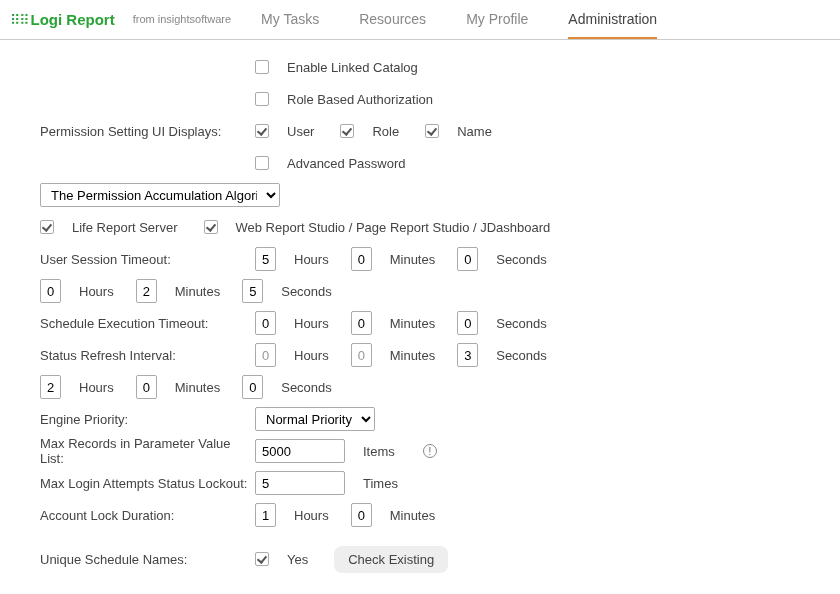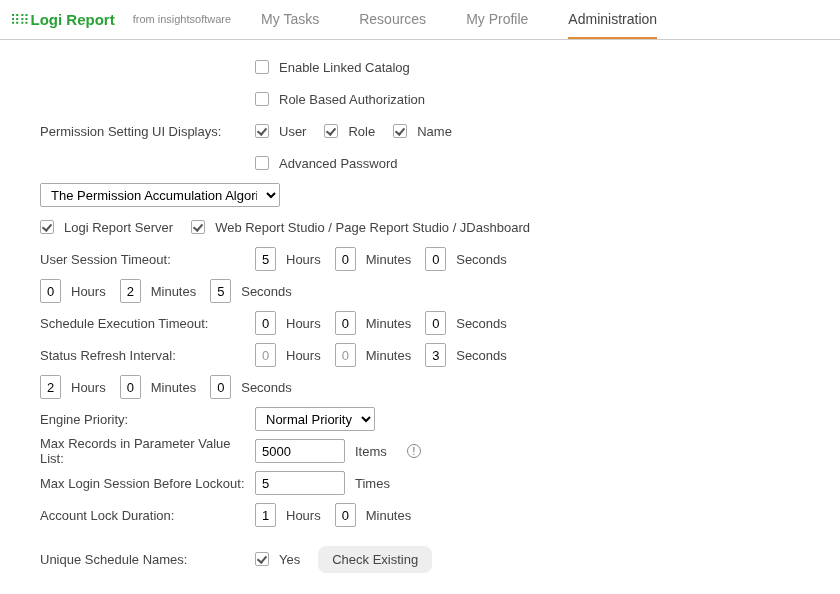--- a/index.html
+++ b/index.html
@@ -26,21 +26,21 @@
   }
   .logo-main { font-weight: 600; font-size: 15px; color: #2aa336; }
   .logo-sq { color:#2aa336; letter-spacing:-1px; font-size:14px; margin-right:2px;}
   .logo-sub { font-size: 11px; color: #888; margin-left: 18px; margin-top:2px;}
   .tabs { display: flex; gap: 40px; }
   .tab { color: #888; font-size: 14px; padding: 10px 0; cursor: pointer; }
   .tab.active { color: #444; border-bottom: 2px solid #e08a3a; }
   .content { padding: 10px 40px 10px 40px; }
   .row { display: flex; align-items: center; min-height: 30px; margin: 2px 0;}
   .label { width: 215px; color:#444; }
-  .controls { display: flex; align-items: center; gap: 6px; flex-wrap: wrap;}
+  .controls { display: flex; align-items: center; gap: 14px; flex-wrap: wrap;}
   .chk {
     width: 14px; height: 14px; border:1px solid #aaa; border-radius:2px;
     display:inline-flex; align-items:center; justify-content:center;
     margin-right:4px; background:#fff; cursor:pointer; flex:0 0 auto;
   }
   .chk.checked::after{
     content:""; display:block; width:4px; height:7px;
     border:solid #555; border-width:0 2px 2px 0; transform:rotate(40deg);
     margin-top:-2px;
   }
@@ -120,21 +120,21 @@
     <div class="controls">
       <select class="wide">
         <option>The Permission Accumulation Algorithm</option>
       </select>
     </div>
   </div>
 
   <div class="row">
     <div class="controls">
       <span class="chk checked"></span>
-      <span class="chk-label">Logi Report Server</span>
+      <span class="chk-label">Life Report Server</span>
       <span class="chk checked"></span>
       <span class="chk-label">Web Report Studio / Page Report Studio / JDashboard</span>
     </div>
   </div>
 
   <div class="row">
     <div class="label">User Session Timeout:</div>
     <div class="controls">
       <input class="txt num" value="500" style="">
       <span class="unit">Hours</span>
@@ -203,21 +203,21 @@
   <div class="row">
     <div class="label">Max Records in Parameter Value List:</div>
     <div class="controls">
       <input class="txt med" value="5000" style="">
       <span class="unit">Items</span>
       <span class="info-icon">!</span>
     </div>
   </div>
 
   <div class="row">
-    <div class="label">Max Login Session Before Lockout:</div>
+    <div class="label">Max Login Attempts Status Lockout:</div>
     <div class="controls">
       <input class="txt med" value="5" style="">
       <span class="unit">Times</span>
     </div>
   </div>
 
   <div class="row">
     <div class="label">Account Lock Duration:</div>
     <div class="controls">
       <input class="txt num" value="1" style="">

